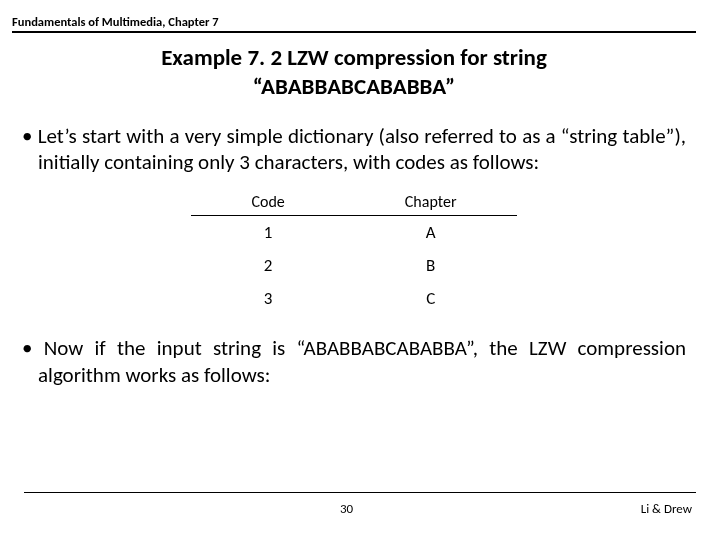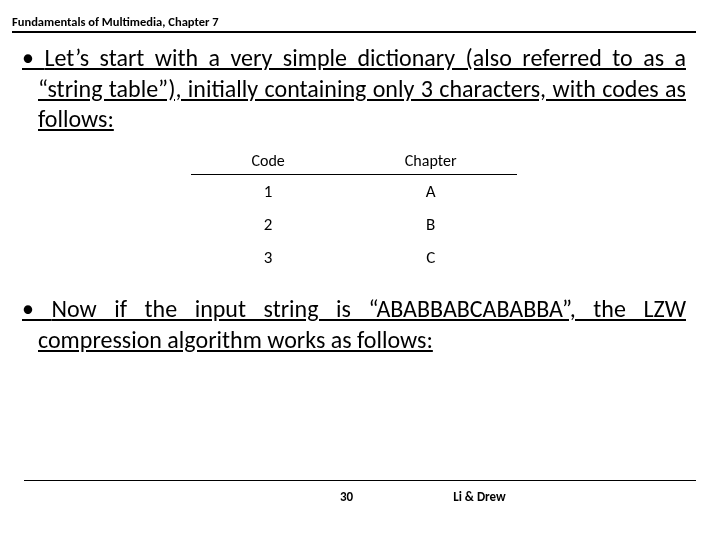--- a/index.html
+++ b/index.html
@@ -33,27 +33,26 @@
     font-size: 23px;
     font-weight: 700;
     line-height: 1.25;
     padding: 0 60px;
     margin-bottom: 22px;
   }
   .body {
     padding: 0 10px;
   }
   .bullet {
-    font-size: 24px;
+    font-size: 21px;
     line-height: 1.28;
     text-align: justify;
     margin-bottom: 14px;
     padding-left: 16px;
     text-indent: -16px;
-    text-decoration: underline;
   }
   .bullet::before {
     content: "• ";
   }
   .tbl {
     margin: 8px auto 20px auto;
     font-size: 16px;
     border-collapse: collapse;
   }
   .tbl th {
@@ -64,53 +63,53 @@
   }
   .tbl td {
     padding: 6px 60px;
     text-align: center;
     font-size: 17px;
   }
   .footer {
     position: absolute;
     left: 24px;
     right: 24px;
-    bottom: 36px;
-    font-weight: bold;
+    bottom: 24px;
   }
   .hr2 {
     border: none;
     border-top: 1.5px solid #000;
     margin-bottom: 8px;
   }
   .footer-row {
     display: flex;
     font-size: 13px;
     color: #000;
     padding: 0 4px;
   }
   .footer-page {
     flex: 0 0 55%;
     text-align: right;
     padding-right: 40px;
   }
   .footer-authors {
     flex: 1;
-    text-align: left;
+    text-align: right;
     padding-left: 60px;
   }
 </style>
 </head>
 <body>
 
 <div class="slide">
 
   <div class="header-label">Fundamentals of Multimedia, Chapter 7</div>
   <hr class="hr1">
 
+  <div class="title">Example 7. 2 LZW compression for string “ABABBABCABABBA”</div>
 
   <div class="body">
     <p class="bullet">Let’s start with a very simple dictionary (also referred to as a “string table”), initially containing only 3 characters, with codes as follows:</p>
 
     <table class="tbl">
       <thead>
         <tr>
           <th>Code</th>
           <th>Chapter</th>
         </tr>

